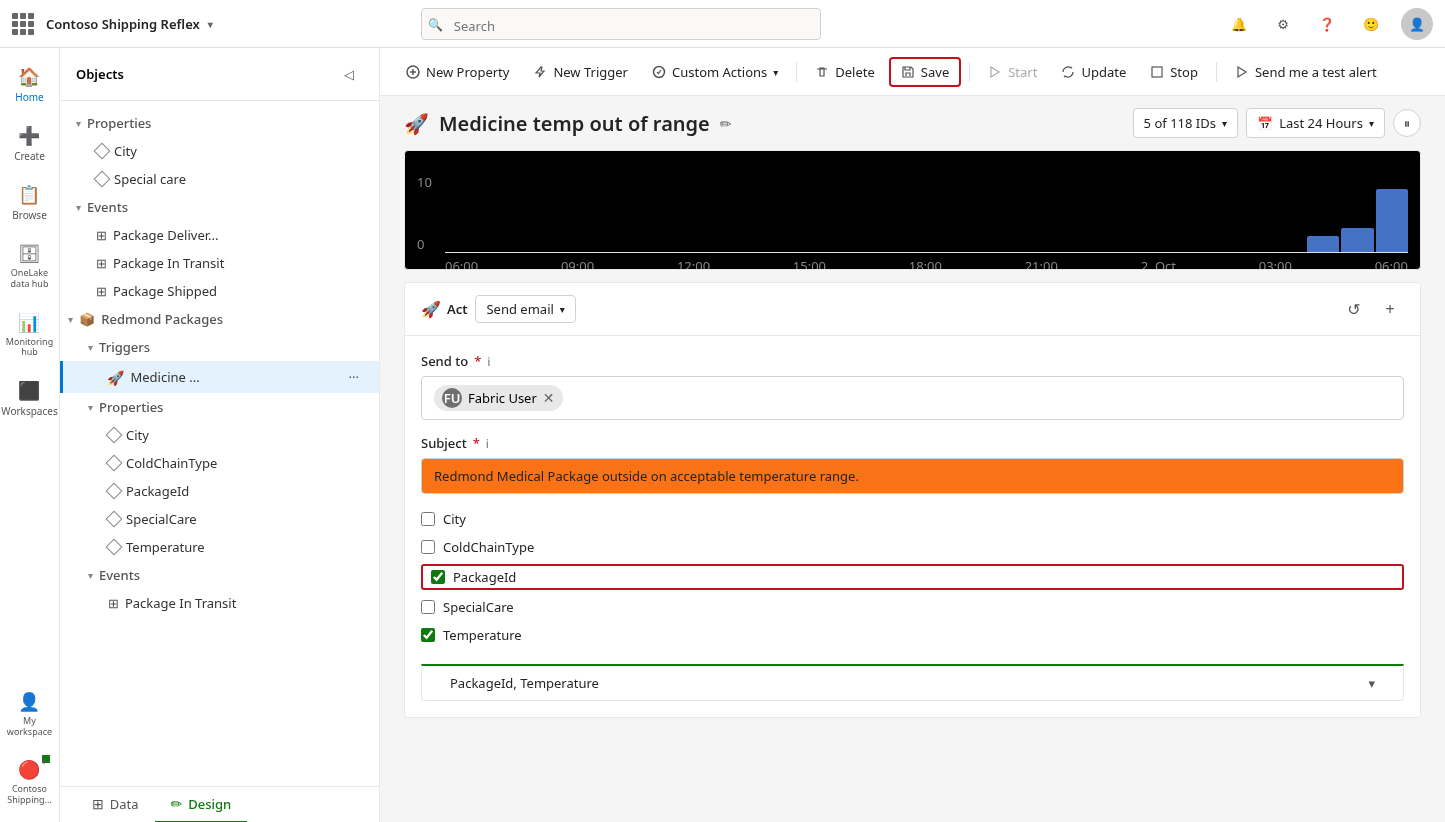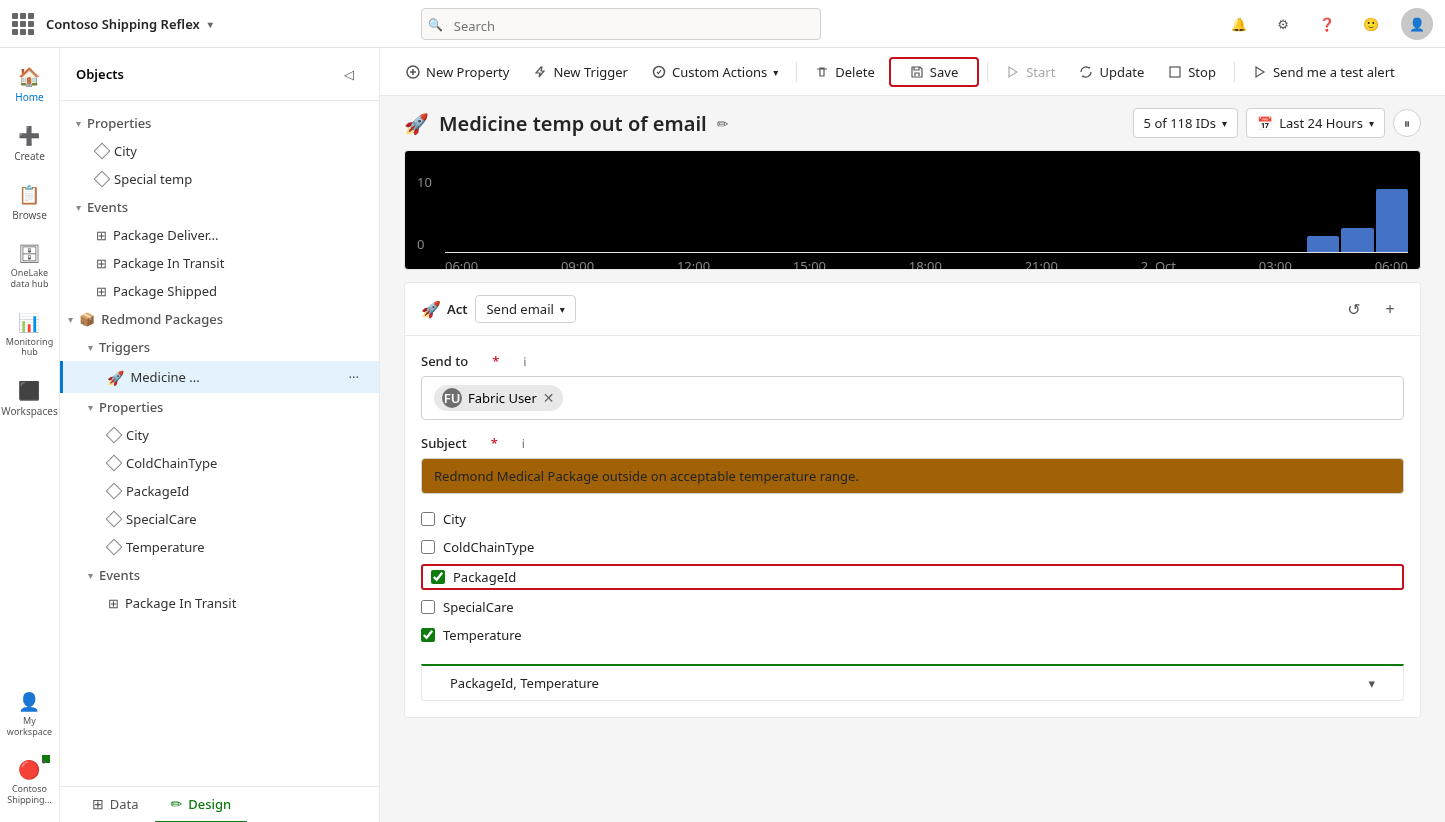--- a/index.html
+++ b/index.html
@@ -40,21 +40,21 @@
     .tree-item.selected { background: #e8f4ff; }
     .tree-item .more-btn { opacity: 0; color: #555; padding: 2px 4px; border-radius: 3px; }
     .tree-item:hover .more-btn, .tree-item.selected .more-btn { opacity: 1; }
     .tree-item.selected { background: #e3f2fd; border-left: 3px solid #0078d4; padding-left: 33px; }
     .diamond-icon { width: 12px; height: 12px; background: transparent; border: 1.5px solid #888; transform: rotate(45deg); display: inline-block; flex-shrink: 0; }
     .table-icon { color: #555; font-size: 13px; }
 
     
     .toolbar { height: 48px; background: #fff; border-bottom: 1px solid #e8e8e8; display: flex; align-items: center; padding: 0 16px; gap: 4px; }
     .toolbar-btn { display: flex; align-items: center; gap: 6px; padding: 6px 10px; border: none; background: transparent; cursor: pointer; color: #242424; border-radius: 4px; font-size: 13px; }
-    .toolbar-btn.primary { border: 2px solid #c50f1f; padding: 4px 19px; }
+    .toolbar-btn.primary { border: 2px solid #c50f1f; padding: 4px 10px; }
     .toolbar-btn svg { flex-shrink: 0; }
     .toolbar-separator { width: 1px; height: 20px; background: #e0e0e0; margin: 0 4px; }
 
     
     .content-area { flex: 1; display: flex; flex-direction: column; overflow: hidden; background: #f5f5f5; }
     .content-header { display: flex; align-items: center; padding: 12px 24px; background: #f5f5f5; gap: 12px; }
     .content-title { display: flex; align-items: center; gap: 10px; flex: 1; }
     .content-title .rocket-icon { font-size: 20px; }
     .content-title h1 { font-size: 20px; font-weight: 600; color: #242424; }
     .content-title .edit-icon { color: #666; cursor: pointer; font-size: 14px; }
@@ -70,28 +70,28 @@
     .action-card { background: #fff; margin: 0 24px 12px; border-radius: 4px; border: 1px solid #e8e8e8; padding: 0; overflow: hidden; }
     .action-card-header { display: flex; align-items: center; padding: 12px 16px; border-bottom: 1px solid #e8e8e8; gap: 8px; }
     .act-label { display: flex; align-items: center; gap: 6px; font-weight: 600; color: #242424; }
     .act-icon { font-size: 16px; }
     .send-email-btn { display: flex; align-items: center; gap: 6px; padding: 4px 10px; border: 1px solid #d1d1d1; background: #fff; border-radius: 4px; cursor: pointer; font-size: 13px; color: #242424; }
     .action-card-header-right { margin-left: auto; display: flex; gap: 8px; }
     .icon-btn { width: 28px; height: 28px; display: flex; align-items: center; justify-content: center; cursor: pointer; color: #555; border-radius: 4px; border: none; background: transparent; }
 
     .action-body { padding: 16px; display: flex; flex-direction: column; gap: 14px; }
     .field-group { display: flex; flex-direction: column; gap: 6px; }
-    .field-label { display: flex; align-items: center; gap: 24px; font-weight: 500; color: #242424; }
+    .field-label { display: flex; align-items: center; gap: 6px; font-weight: 500; color: #242424; }
     .required-star { color: #c50f1f; }
     .info-icon { color: #888; font-size: 12px; cursor: pointer; }
     .send-to-box { border: 1px solid #d1d1d1; border-radius: 4px; padding: 8px 12px; min-height: 40px; display: flex; align-items: center; gap: 8px; flex-wrap: wrap; }
     .fabric-tag { display: flex; align-items: center; gap: 6px; background: #e8e8e8; border-radius: 20px; padding: 3px 8px; font-size: 12px; }
     .fabric-avatar { width: 20px; height: 20px; border-radius: 50%; background: #6e6e6e; color: #fff; display: flex; align-items: center; justify-content: center; font-size: 9px; font-weight: 600; }
     .remove-tag { cursor: pointer; color: #666; font-size: 14px; line-height: 1; }
-    .subject-input { border: 1px solid #d1d1d1; border-radius: 4px; padding: 8px 12px; min-height: 36px; color: #242424; background: #a16207; }
+    .subject-input { border: 1px solid #d1d1d1; border-radius: 4px; padding: 8px 12px; min-height: 36px; color: #242424; background: #f97316; }
     .checkboxes-area { display: flex; flex-direction: column; gap: 6px; }
     .checkbox-row { display: flex; align-items: center; gap: 8px; padding: 2px 0; }
     .checkbox-row input[type=checkbox] { width: 14px; height: 14px; cursor: pointer; accent-color: #0f7b0f; }
     .checkbox-row label { cursor: pointer; color: #242424; }
     .checkbox-row.highlighted { border: 2px solid #c50f1f; padding: 3px 8px; border-radius: 3px; }
     .selected-values { border: 1px solid #e8e8e8; border-top: 2px solid #0f7b0f; border-radius: 0 0 4px 4px; padding: 8px 28px; display: flex; align-items: center; justify-content: space-between; color: #242424; background: #fff; margin-top: 4px; }
     .selected-values .chevron-down { color: #555; }
 
     
     .bottom-tabs { height: 36px; background: #fff; border-top: 1px solid #e8e8e8; display: flex; align-items: center; padding: 0 16px; gap: 0; }
@@ -193,21 +193,21 @@
       <div class="tree-group-header">
         <span class="chevron">▾</span>
         <span>Properties</span>
       </div>
       <div class="tree-item">
         <span class="diamond-icon"></span>
         <span>City</span>
       </div>
       <div class="tree-item">
         <span class="diamond-icon"></span>
-        <span>Special temp</span>
+        <span>Special care</span>
       </div>
 
       <div class="tree-group-header">
         <span class="chevron">▾</span>
         <span>Events</span>
       </div>
       <div class="tree-item">
         <span class="table-icon">⊞</span>
         <span>Package Deliver...</span>
       </div>
@@ -348,21 +348,21 @@
           </svg>
         <span>Send me a test alert</span>
       </button>
     </div>
 
     <div class="content-scroll">
 
       <div class="content-header">
         <div class="content-title">
           <span class="rocket-icon">🚀</span>
-          <h1>Medicine temp out of email</h1>
+          <h1>Medicine temp out of range</h1>
           <span class="edit-icon">✏</span>
         </div>
         <div class="content-controls">
           <button class="ids-btn">
             <span>5 of 118 IDs</span>
             <span style="font-size:10px;">▾</span>
           </button>
           <button class="time-btn">
             <span>📅</span>
             <span>Last 24 Hours</span>

